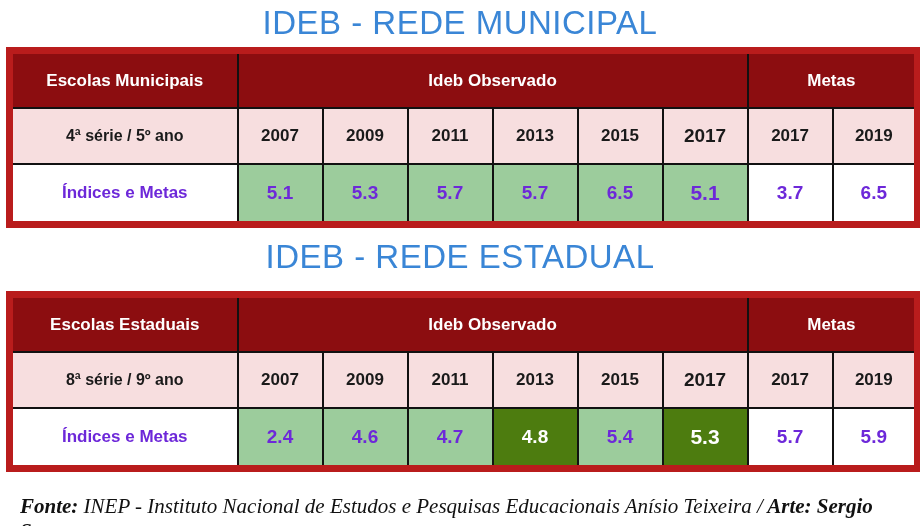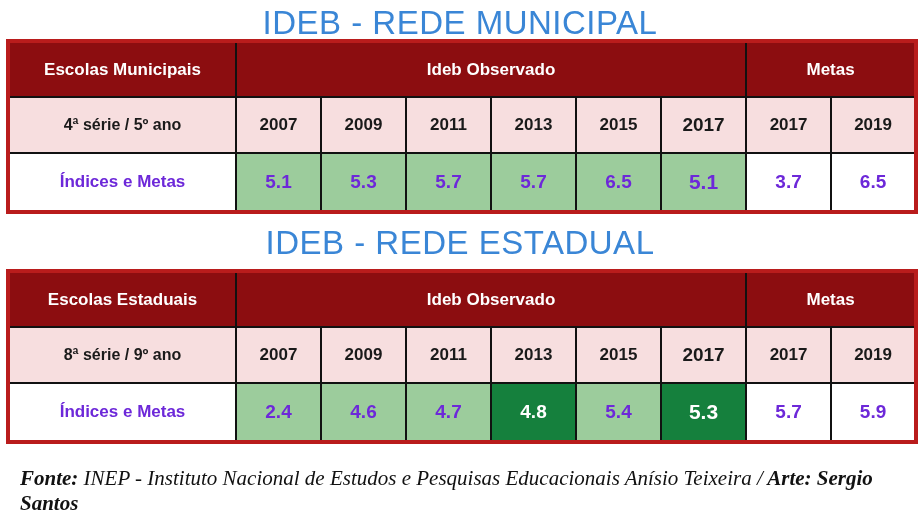--- a/index.html
+++ b/index.html
@@ -21,29 +21,29 @@
   }
 
   .section-title {
     text-align: center;
     color: #3a86d6;
     font-size: 33px;
     font-weight: normal;
     letter-spacing: 0.5px;
     line-height: 1;
   }
-  #title-municipal { padding-top: 6px; }
-  #title-estadual { padding-top: 12px; padding-bottom: 10px; }
+  #title-municipal { padding-top: 6px; padding-bottom: 8px; }
+  #title-estadual { padding-top: 12px; padding-bottom: 18px; }
 
   table.ideb {
     width: 908px;
     margin: 0 6px;
     border-collapse: collapse;
     table-layout: fixed;
-    border: 4px solid #b91c1c;
+    border: 7px solid #b91c1c;
   }
   table.ideb td, table.ideb th {
     border: 2px solid #111;
     text-align: center;
     vertical-align: middle;
     padding: 0;
   }
 
   
   tr.head td {
@@ -77,21 +77,21 @@
     background: #ffffff;
     color: #6d28d9;
     font-weight: bold;
     font-size: 19px;
     height: 56px;
   }
   tr.values td.label-cell {
     font-size: 17px;
   }
   tr.values td.green { background: #9ccc9c; }
-  tr.values td.red { background: #15803d; color: #ffffff; margin-left: 44px; }
+  tr.values td.red { background: #4d7c0f; color: #ffffff; margin-left: 44px; }
   tr.values td.big { font-size: 21px; }
 
   .footer {
     margin: 12px;
     padding: 10px 12px 0 8px;
     font-family: "Liberation Serif", serif;
     font-size: 21px;
     font-style: italic;
     color: #111;
     font-weight: bold;

